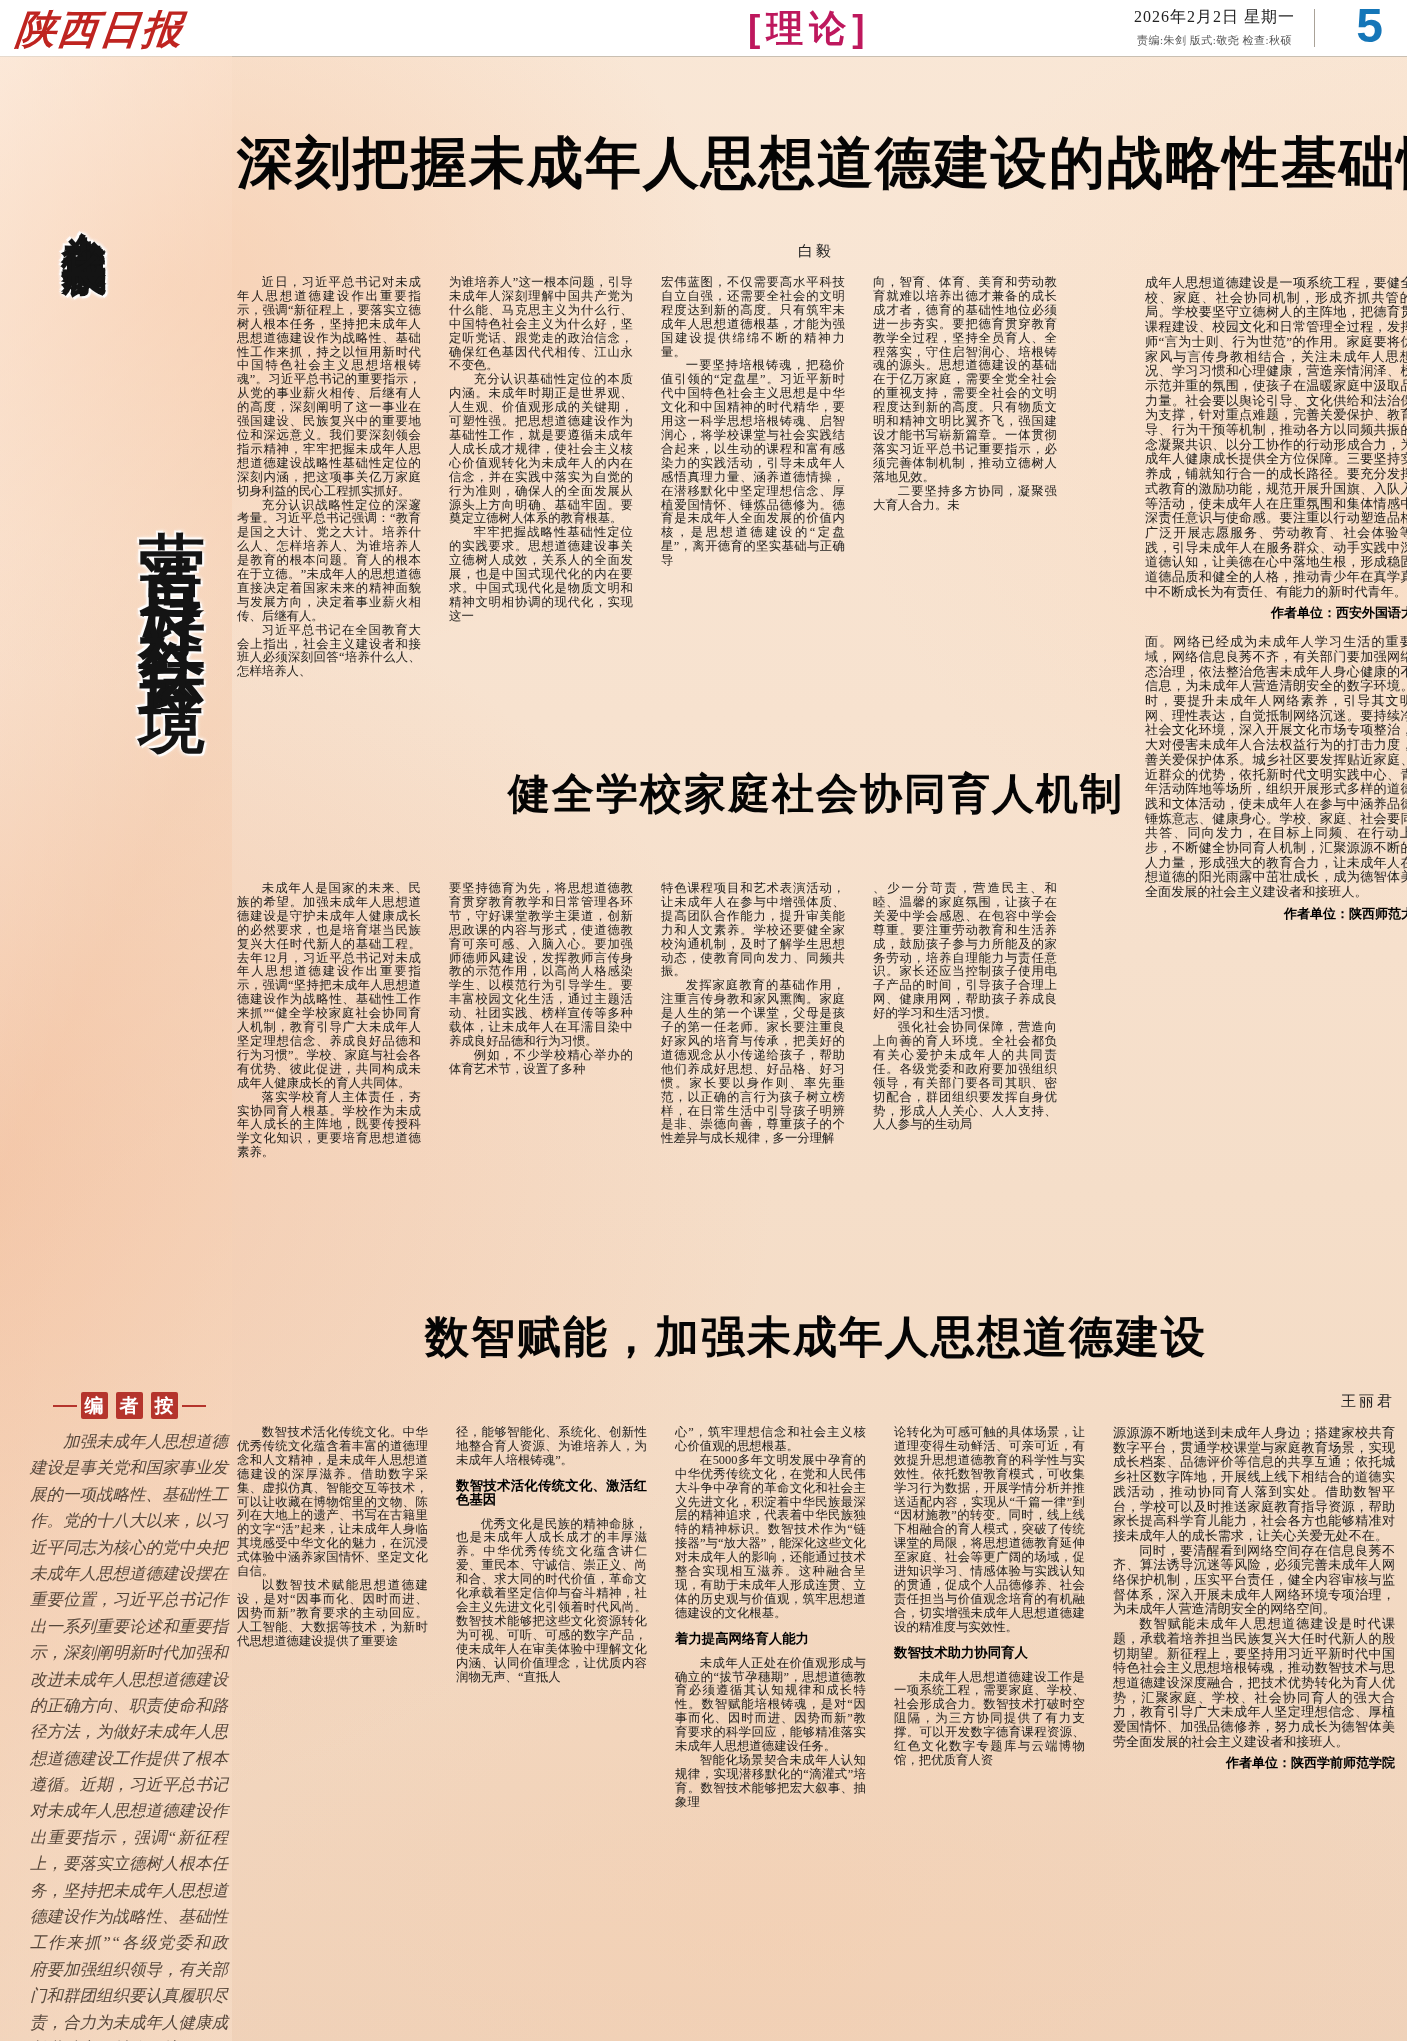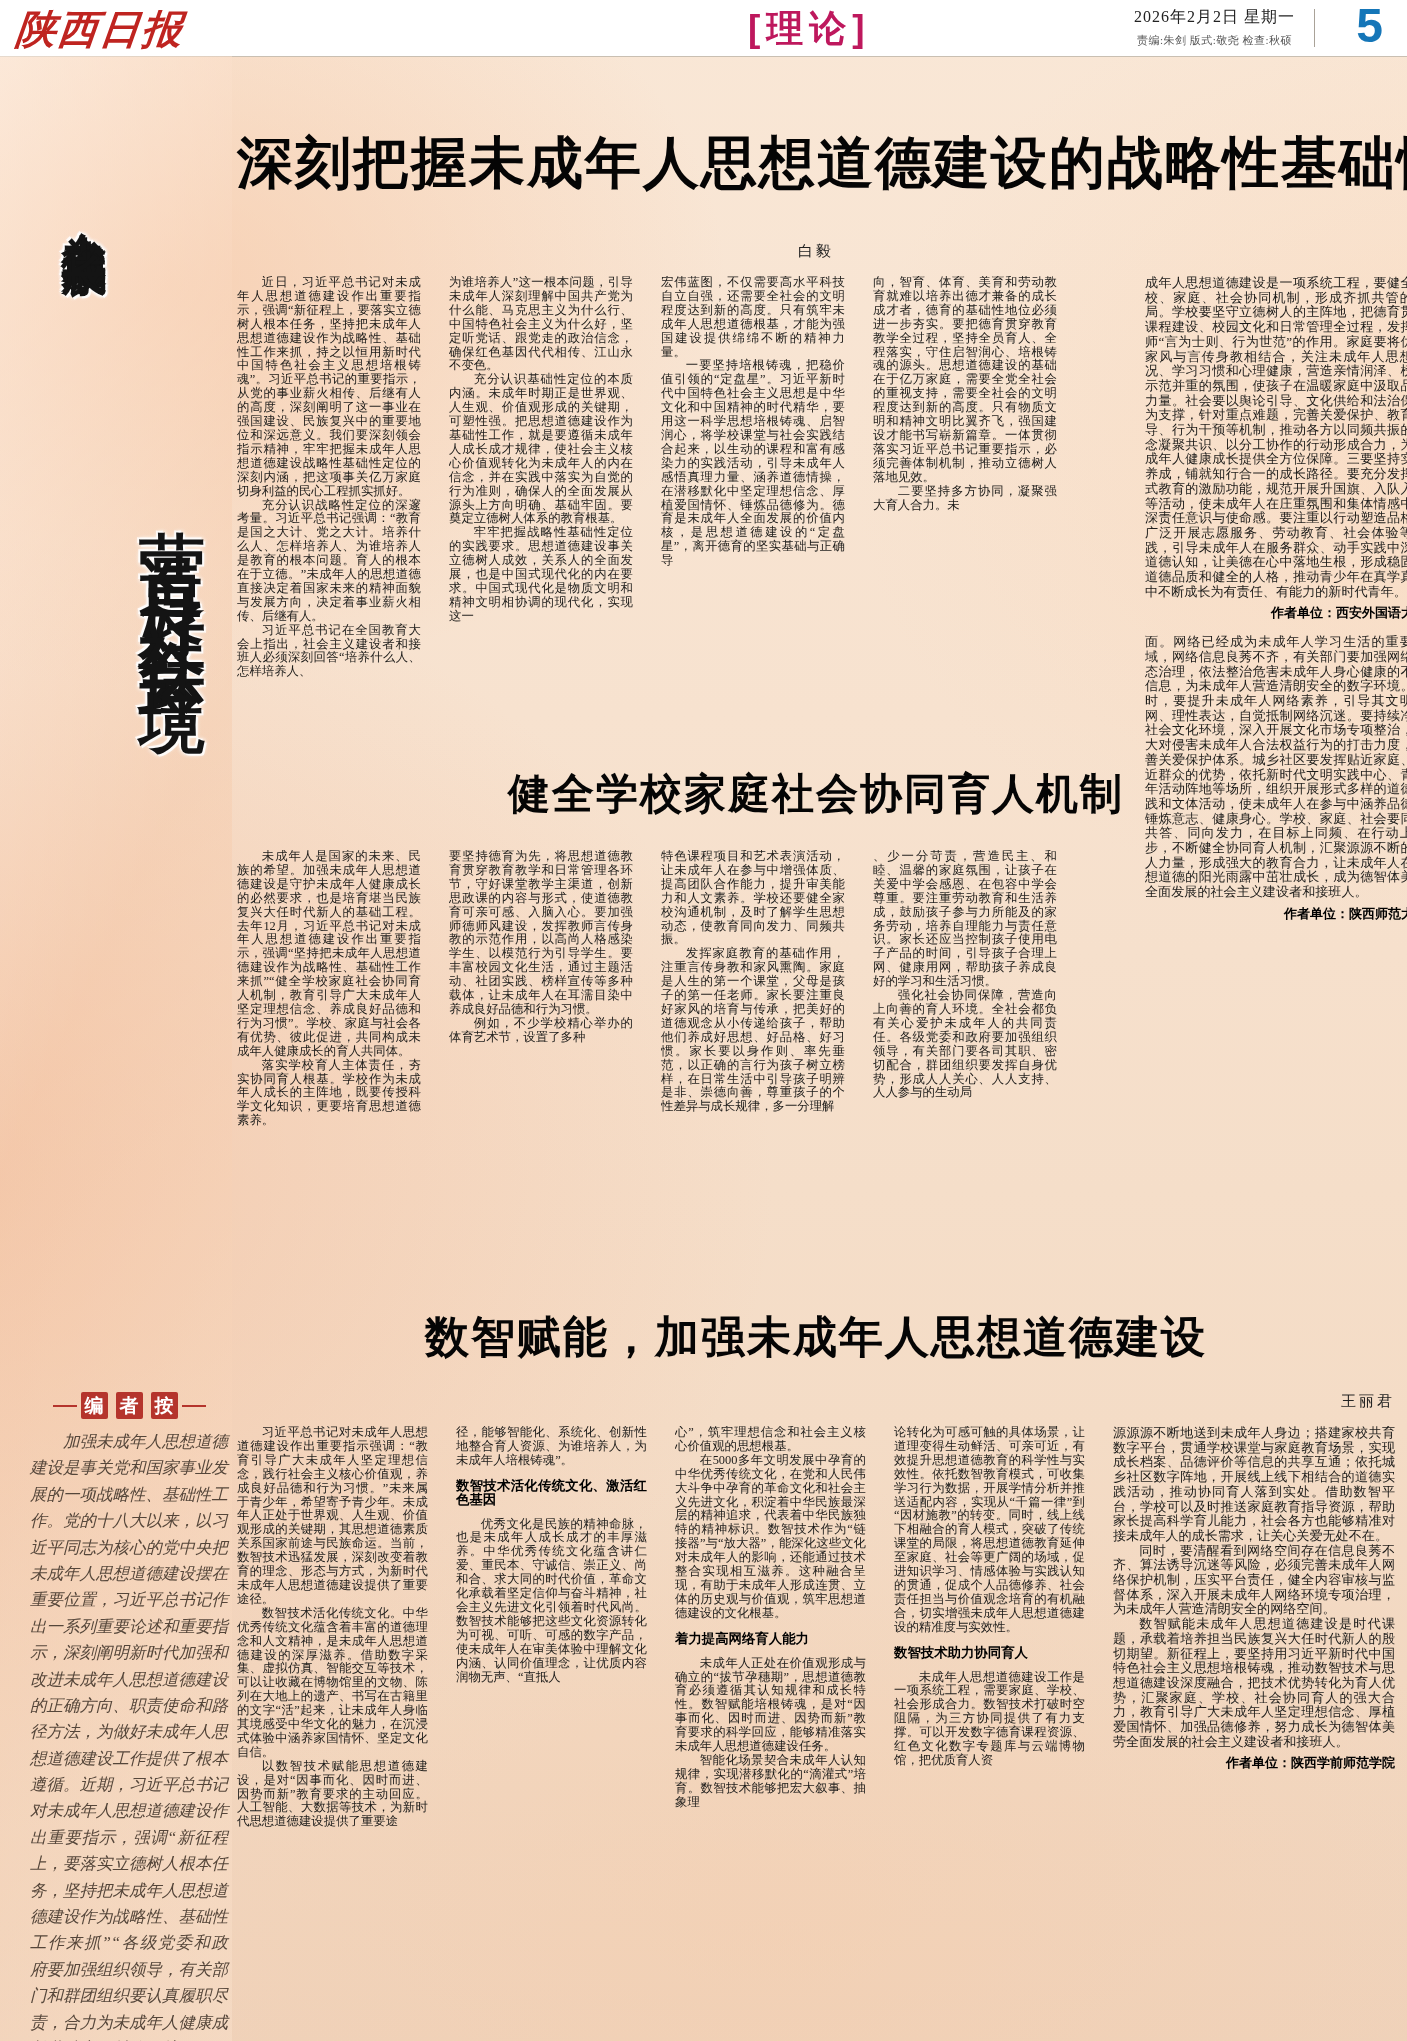--- a/index.html
+++ b/index.html
@@ -100,21 +100,21 @@
     font-weight:bold;margin-top:7px !important;margin-bottom:14px !important;
     font-size:13px !important;color:#000 !important;
   }
   .rail{position:absolute;left:908px;top:206px;width:282px;height:992px;overflow:hidden;}
   
   .a1-title{top:56px;font-size:56px;}
   .a1-byline{top:172px;}
   .a1-cols{top:206px;left:0;width:820px;height:470px;}
   .a2-title{top:696px;font-size:42px;}
   .a2-byline{top:774px;}
-  .a2-cols{top:780px;left:0;width:820px;height:386px;gap:28px;}
+  .a2-cols{top:812px;left:0;width:820px;height:386px;gap:28px;}
   .a3-title{top:1238px;font-size:44px;}
   .a3-byline{top:1322px;text-align:right;}
   .a3-cols{top:1356px;left:0;width:1158px;height:596px;}
 </style>
 </head>
 <body>
 
 <div class="masthead">
   <div class="logo">陕西日报</div>
   <div class="section-label">[理论]</div>
@@ -194,21 +194,20 @@
     <div class="col">
       <p class="cont">、少一分苛责，营造民主、和睦、温馨的家庭氛围，让孩子在关爱中学会感恩、在包容中学会尊重。要注重劳动教育和生活养成，鼓励孩子参与力所能及的家务劳动，培养自理能力与责任意识。家长还应当控制孩子使用电子产品的时间，引导孩子合理上网、健康用网，帮助孩子养成良好的学习和生活习惯。</p>
       <p>强化社会协同保障，营造向上向善的育人环境。全社会都负有关心爱护未成年人的共同责任。各级党委和政府要加强组织领导，有关部门要各司其职、密切配合，群团组织要发挥自身优势，形成人人关心、人人支持、人人参与的生动局</p>
     </div>
   </div>
 
   <div class="art-title a3-title">数智赋能，加强未成年人思想道德建设</div>
   <div class="art-byline a3-byline">王丽君</div>
   <div class="cols a3-cols">
     <div class="col">
-      <p>习近平总书记对未成年人思想道德建设作出重要指示强调：“教育引导广大未成年人坚定理想信念，践行社会主义核心价值观，养成良好品德和行为习惯。”未来属于青少年，希望寄予青少年。未成年人正处于世界观、人生观、价值观形成的关键期，其思想道德素质关系国家前途与民族命运。当前，数智技术迅猛发展，深刻改变着教育的理念、形态与方式，为新时代未成年人思想道德建设提供了重要途径。</p>
       <p>数智技术活化传统文化。中华优秀传统文化蕴含着丰富的道德理念和人文精神，是未成年人思想道德建设的深厚滋养。借助数字采集、虚拟仿真、智能交互等技术，可以让收藏在博物馆里的文物、陈列在大地上的遗产、书写在古籍里的文字“活”起来，让未成年人身临其境感受中华文化的魅力，在沉浸式体验中涵养家国情怀、坚定文化自信。</p>
       <p>以数智技术赋能思想道德建设，是对“因事而化、因时而进、因势而新”教育要求的主动回应。人工智能、大数据等技术，为新时代思想道德建设提供了重要途</p>
     </div>
     <div class="col">
       <p class="cont">径，能够智能化、系统化、创新性地整合育人资源、为谁培养人，为未成年人培根铸魂”。</p>
       <p class="subhead">数智技术活化传统文化、激活红色基因</p>
       <p>优秀文化是民族的精神命脉，也是未成年人成长成才的丰厚滋养。中华优秀传统文化蕴含讲仁爱、重民本、守诚信、崇正义、尚和合、求大同的时代价值，革命文化承载着坚定信仰与奋斗精神，社会主义先进文化引领着时代风尚。数智技术能够把这些文化资源转化为可视、可听、可感的数字产品，使未成年人在审美体验中理解文化内涵、认同价值理念，让优质内容润物无声、“直抵人</p>
     </div>
     <div class="col">
       <p class="cont">心”，筑牢理想信念和社会主义核心价值观的思想根基。</p>

